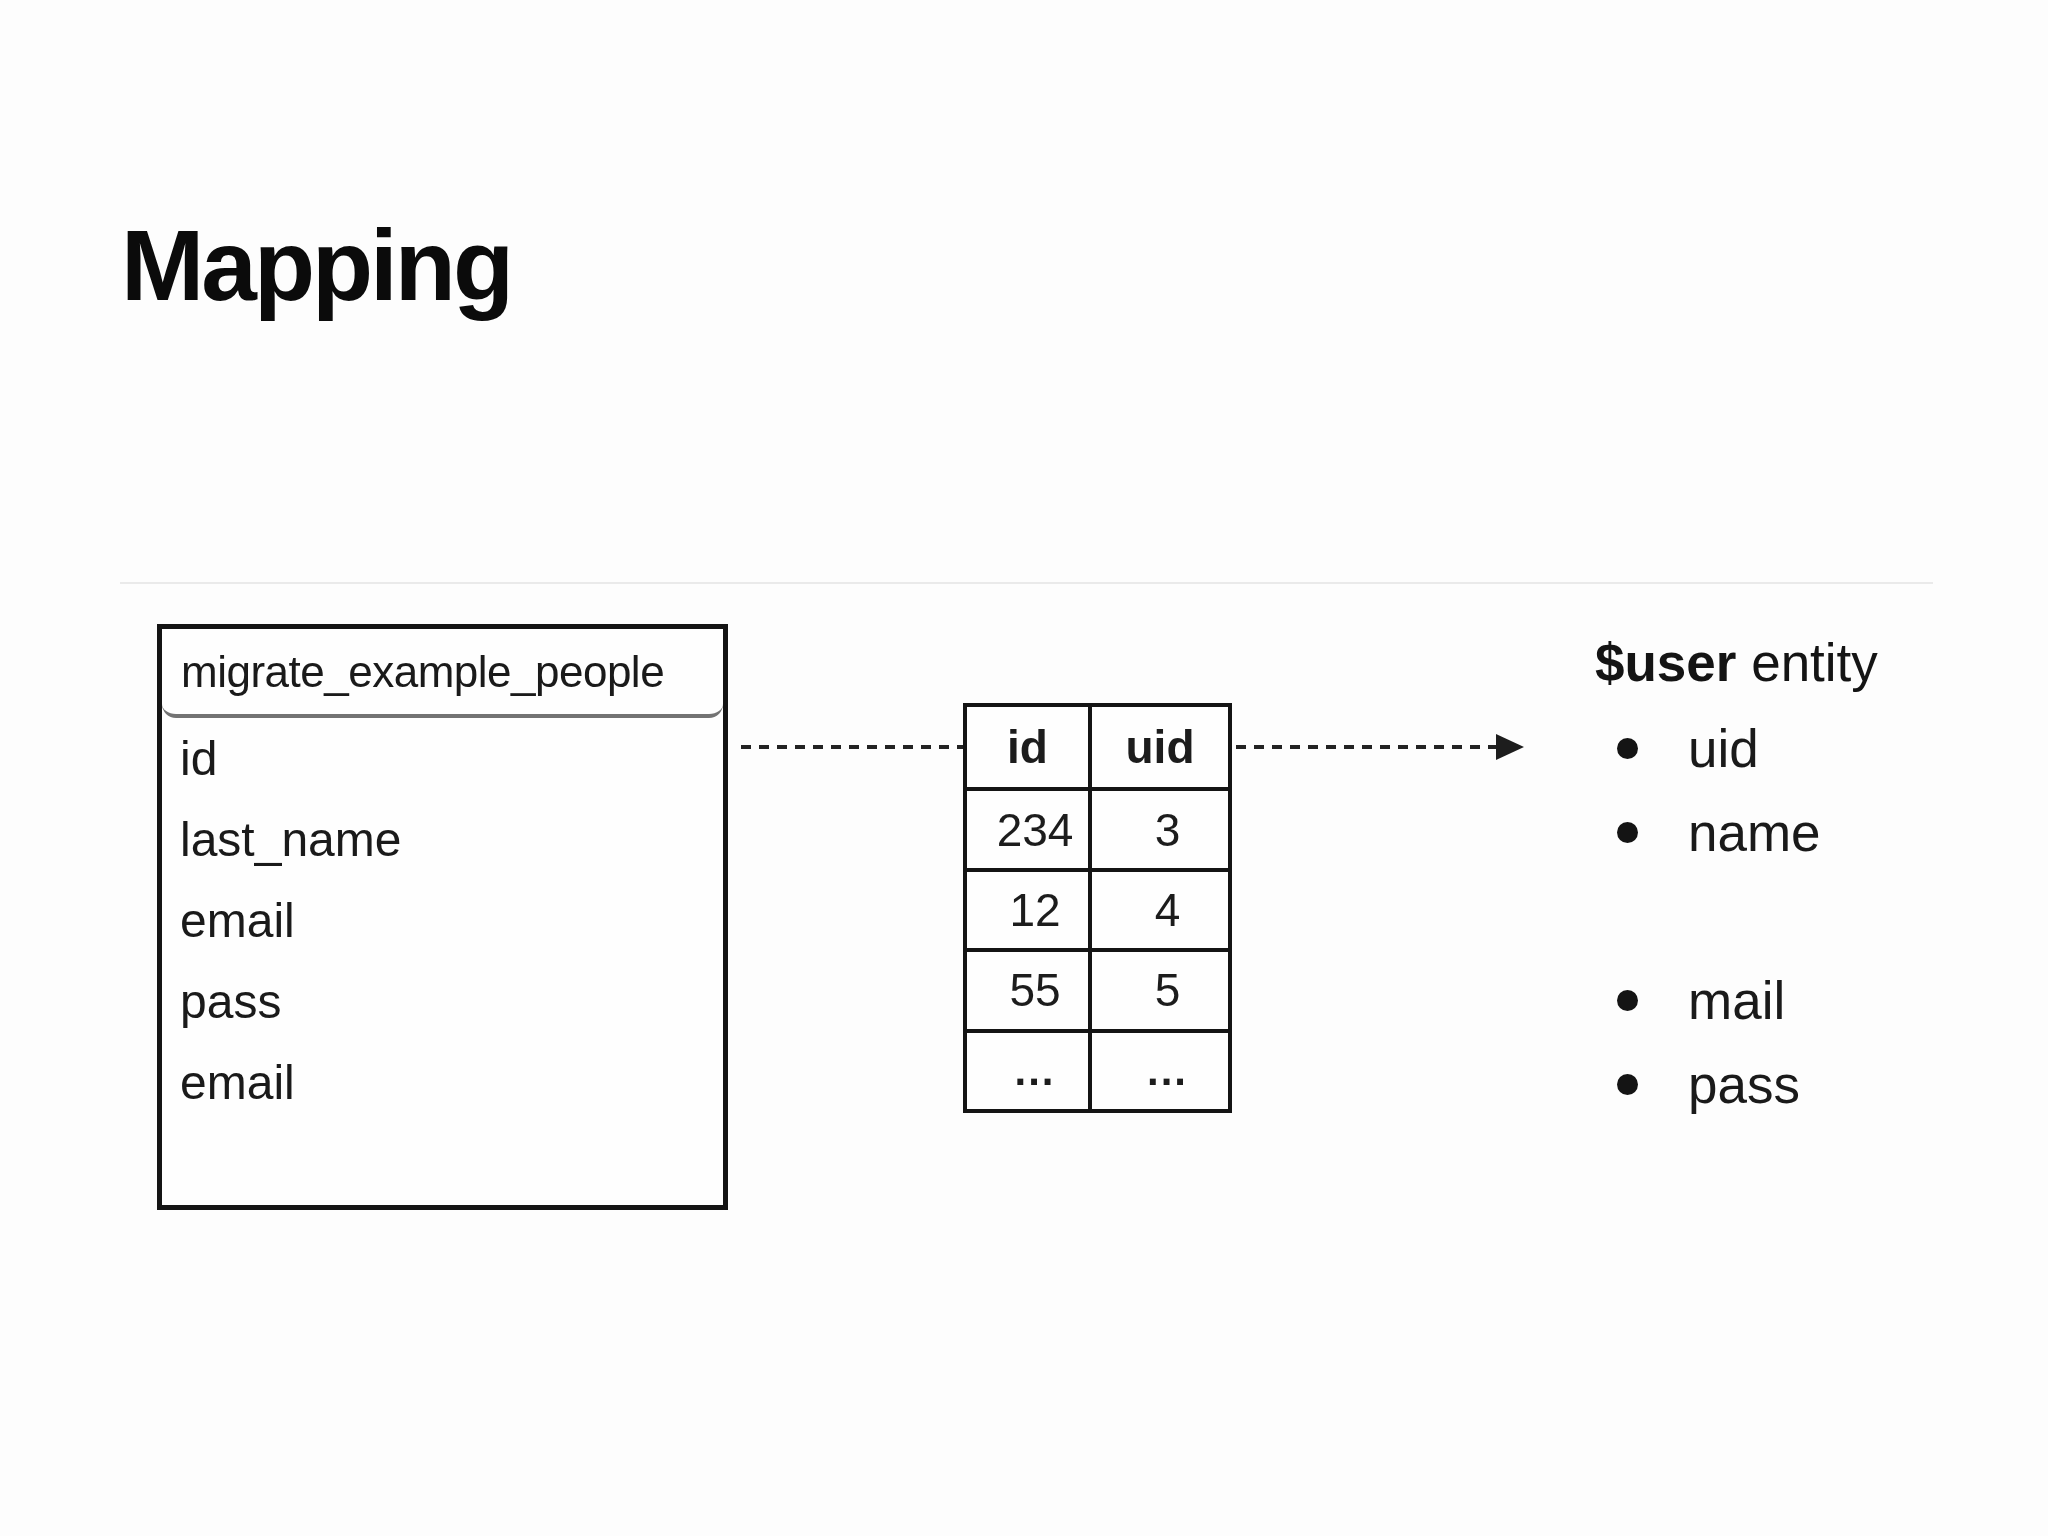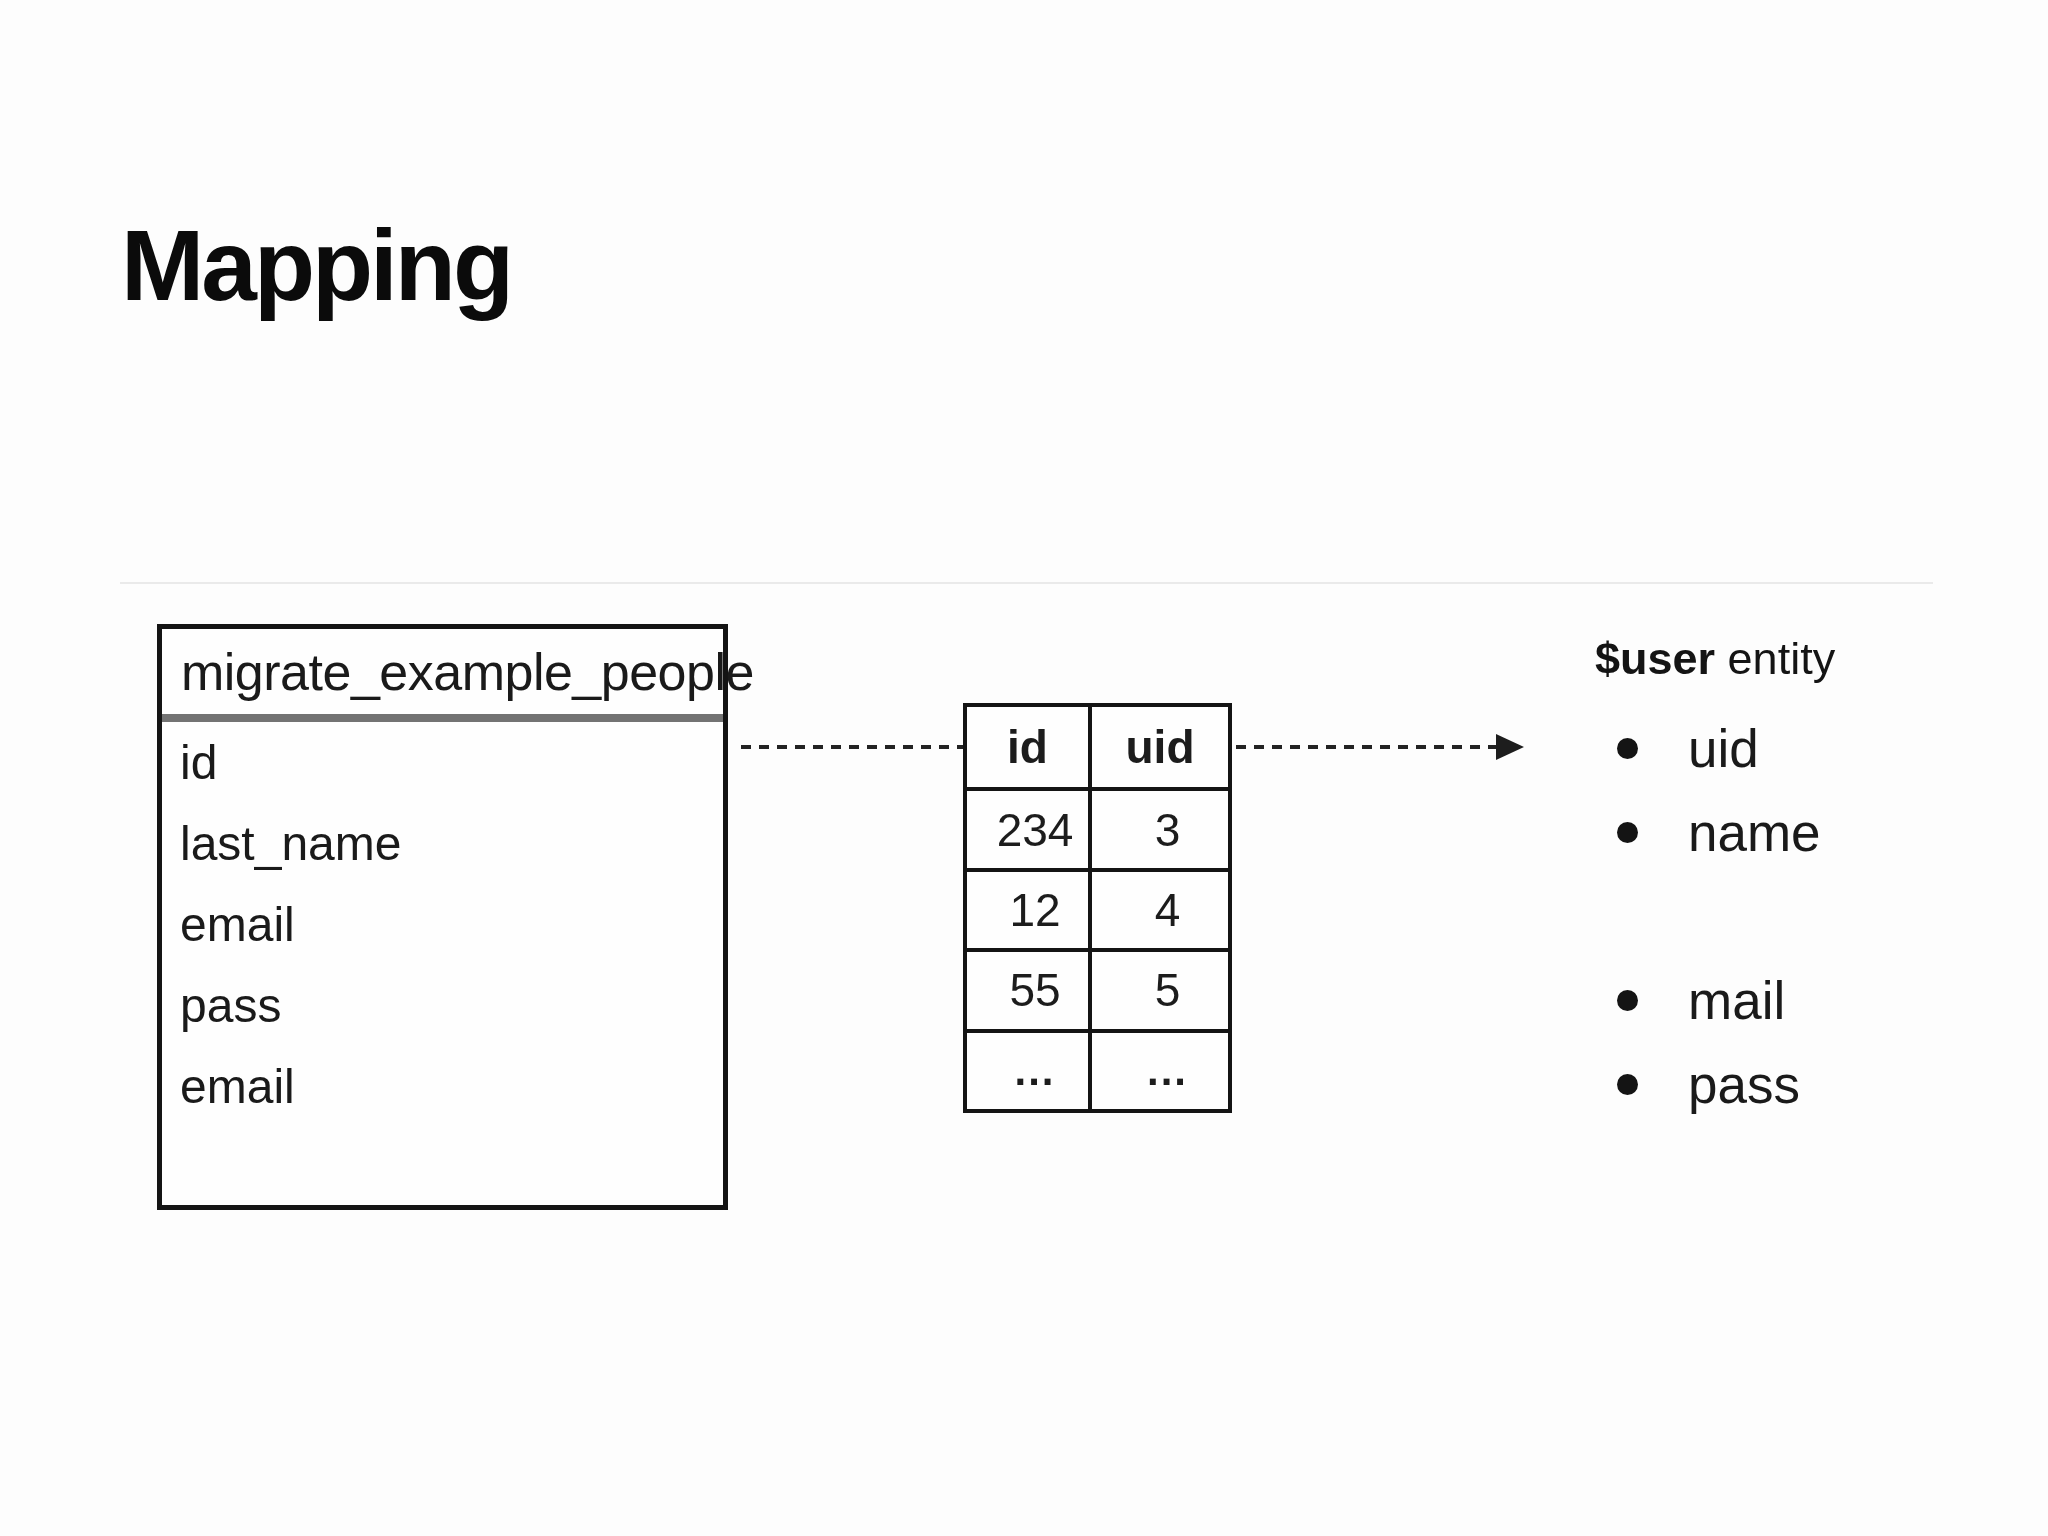--- a/index.html
+++ b/index.html
@@ -17,24 +17,25 @@
     position:absolute; left:120px; top:582px; width:1813px; height:2px;
     background:#eaeaea;
   }
   
   .src-box {
     position:absolute; left:157px; top:624px; width:571px; height:586px;
     box-sizing:border-box; border:5px solid #141414; background:#fefefe;
   }
   .src-header {
     height:85px; box-sizing:content-box;
-    border-bottom:8px solid #737373;
+    border-bottom:4px solid #737373;
     display:flex; align-items:center; padding-left:19px;
-    font-size:52px; color:#1a1a1a; white-space:nowrap;
+    font-size:44px; color:#1a1a1a; white-space:nowrap;
     letter-spacing:-0.5px;
+    border-radius:14px;
   }
   .src-fields { margin:0; padding:0; }
   .src-field {
     height:81px; display:flex; align-items:center; padding-left:18px;
     font-size:48px; color:#1a1a1a;
   }
   
   .map-table {
     position:absolute; left:963px; top:703px; width:269px; height:410px;
     box-sizing:border-box; border:4px solid #141414; background:#fefefe;
@@ -58,21 +59,21 @@
   .dash-right { left:1236px; top:745px; width:260px; }
   .arrowhead {
     position:absolute; left:1496px; top:734px; width:0; height:0;
     border-left:28px solid #1d1d1d;
     border-top:13px solid transparent;
     border-bottom:13px solid transparent;
   }
   
   .entity-title {
     position:absolute; left:1595px; top:633px;
-    font-size:45px; color:#141414; white-space:nowrap; line-height:1.15;
+    font-size:53px; color:#141414; white-space:nowrap; line-height:1.15;
   }
   .entity-title .bold { font-weight:bold; }
   .entity-list { position:absolute; left:1595px; top:706px; }
   .entity-item { height:84px; display:flex; align-items:center; }
   .entity-gap { height:84px; }
   .bullet {
     width:21px; height:21px; border-radius:50%; background:#141414;
     margin-left:22px; margin-right:50px; flex:0 0 auto;
   }
   .entity-label { font-size:53px; color:#1a1a1a; white-space:nowrap; }

